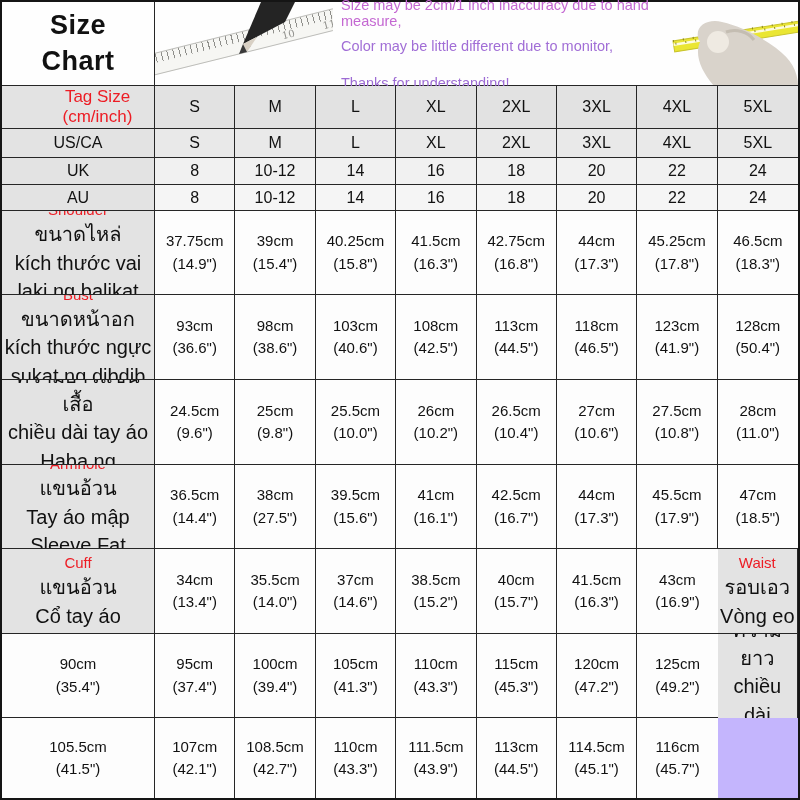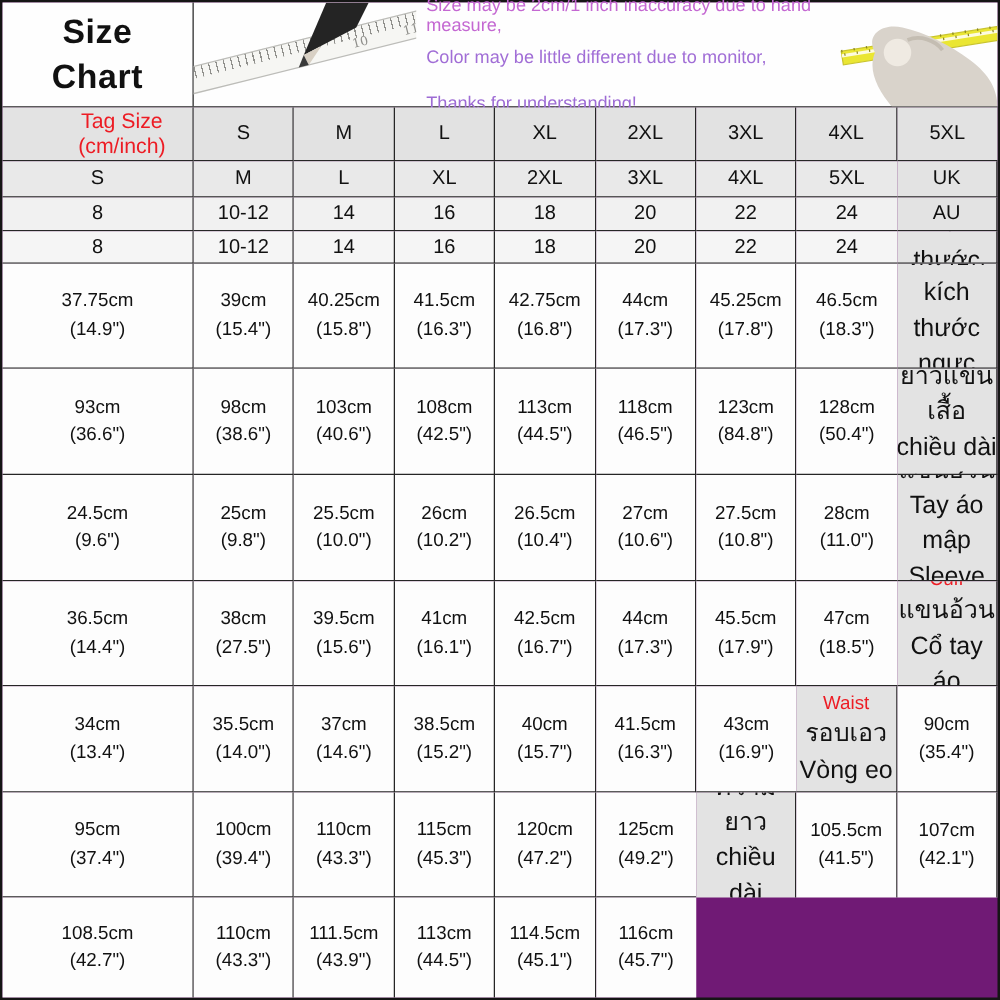--- a/index.html
+++ b/index.html
@@ -2,21 +2,21 @@
 <html><head>
 <meta charset="utf-8">
 <style>
   html,body{margin:0;padding:0;background:#fff;}
   body{width:800px;height:800px;font-family:"Liberation Sans","DejaVu Sans",sans-serif;color:#111;}
   .sheet{
     width:800px;height:800px;box-sizing:border-box;border:2px solid #151515;
     display:grid;
     grid-template-columns:153px repeat(8,1fr);
     grid-template-rows:84px 43px 29px 27px 26px 84px 85px 85px 84px 85px 84px 1fr;
-    background:#701a75;
+    background:#c4b5fd;
   }
   .c{border-right:1px solid #262626;border-bottom:1px solid #262626;box-sizing:border-box;
      display:flex;flex-direction:column;align-items:center;justify-content:center;
      text-align:center;overflow:hidden;}
   .lc{border-right:none;}
   .lb{border-bottom:none;}
   .bg1{background:#e2e2e2;}
   .bg2{background:#e9e9e9;}
   .bg3{background:#f1f1f1;}
   .bg4{background:#f5f5f5;}
@@ -91,20 +91,21 @@
   <div class="c lbl bg1 red tag-lbl">Tag Size (cm/inch)</div>
   <div class="c bg1 hv">S</div>
   <div class="c bg1 hv">M</div>
   <div class="c bg1 hv">L</div>
   <div class="c bg1 hv">XL</div>
   <div class="c bg1 hv">2XL</div>
   <div class="c bg1 hv">3XL</div>
   <div class="c bg1 hv">4XL</div>
   <div class="c bg1 hv lc">5XL</div>
 
+  <div class="c lbl bg2 hdr-lbl">US/CA</div>
   <div class="c bg2 hv">S</div>
   <div class="c bg2 hv">M</div>
   <div class="c bg2 hv">L</div>
   <div class="c bg2 hv">XL</div>
   <div class="c bg2 hv">2XL</div>
   <div class="c bg2 hv">3XL</div>
   <div class="c bg2 hv">4XL</div>
   <div class="c bg2 hv lc">5XL</div>
 
   <div class="c lbl bg3 hdr-lbl">UK</div>
@@ -162,21 +163,21 @@
 (38.6")</div>
   <div class="c val">103cm
 (40.6")</div>
   <div class="c val">108cm
 (42.5")</div>
   <div class="c val">113cm
 (44.5")</div>
   <div class="c val">118cm
 (46.5")</div>
   <div class="c val">123cm
-(84.8")</div>
+(41.9")</div>
   <div class="c val lc">128cm
 (50.4")</div>
 
   <div class="c lbl">
     <div class="mname">Sleeve Length</div>
     <div class="malt">ความยาวแขนเสื้อ
 chiều dài tay áo
 Haba ng Manggas</div>
   </div>
   <div class="c val">24.5cm
@@ -243,20 +244,22 @@
     <div class="mname">Waist</div>
     <div class="malt">รอบเอว
 Vòng eo</div>
   </div>
   <div class="c val">90cm
 (35.4")</div>
   <div class="c val">95cm
 (37.4")</div>
   <div class="c val">100cm
 (39.4")</div>
+  <div class="c val">105cm
+(41.3")</div>
   <div class="c val">110cm
 (43.3")</div>
   <div class="c val">115cm
 (45.3")</div>
   <div class="c val">120cm
 (47.2")</div>
   <div class="c val lc">125cm
 (49.2")</div>
 
   <div class="c lbl lb">

